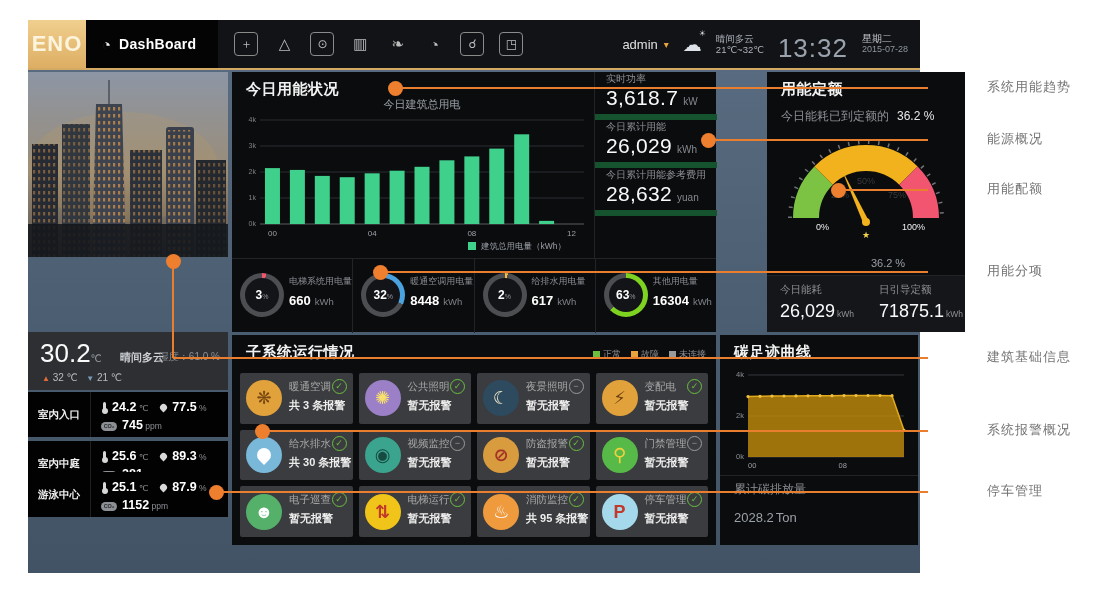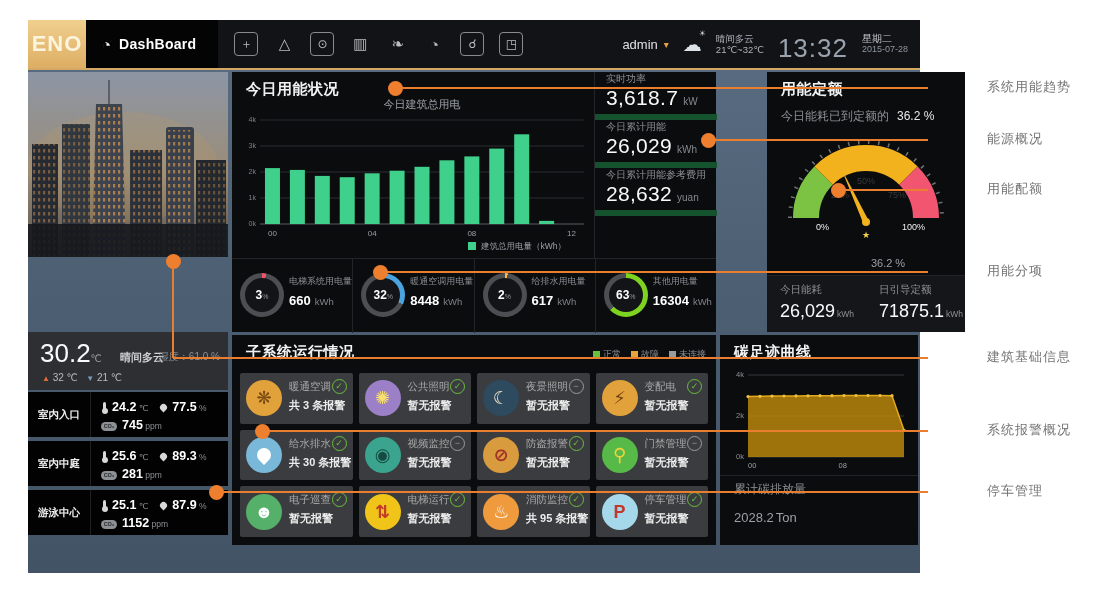--- a/index.html
+++ b/index.html
@@ -194,21 +194,21 @@
             <div><span class="i-co2">CO₂</span><span class="v">745</span><span class="u"> ppm</span></div>
           </div>
         </div>
         <div class="room" style="top: 421px;">
           <div class="rlbl">室内中庭</div>
           <div class="rvals">
             <div><span class="i-thermo"></span><span class="v">25.6</span><span class="u"> ℃</span><span class="i-drop"></span><span class="v">89.3</span><span class="u"> %</span></div>
             <div><span class="i-co2">CO₂</span><span class="v">281</span><span class="u"> ppm</span></div>
           </div>
         </div>
-        <div class="room" style="top: 470px;">
+        <div class="room" style="top: 452px;">
           <div class="rlbl">游泳中心</div>
           <div class="rvals">
             <div><span class="i-thermo"></span><span class="v">25.1</span><span class="u"> ℃</span><span class="i-drop"></span><span class="v">87.9</span><span class="u"> %</span></div>
             <div><span class="i-co2">CO₂</span><span class="v">1152</span><span class="u"> ppm</span></div>
           </div>
         </div>
       </div>
 
     <div class="panel" style="left:204px;top:52px;width:484px;height:260px;">
       <div class="ptitle">今日用能状况</div>

